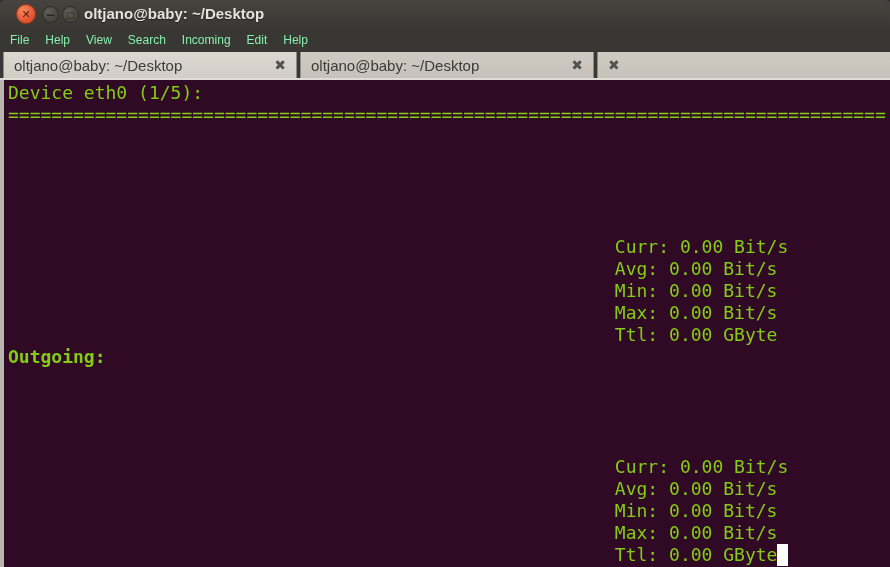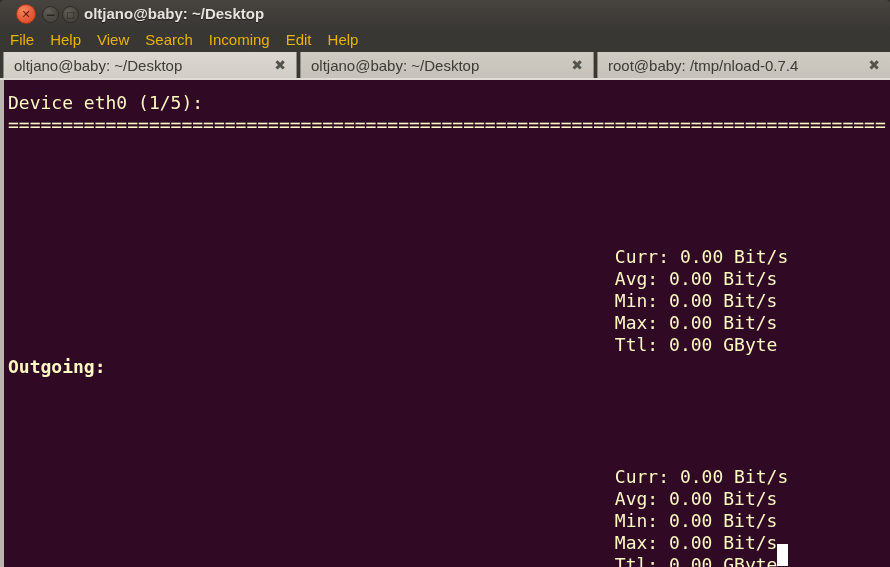--- a/index.html
+++ b/index.html
@@ -35,21 +35,21 @@
     position:absolute;left:84px;top:0;height:28px;line-height:28px;
     color:#e6e3dd;font-size:15px;font-weight:bold;
     text-shadow:0 1px 1px rgba(0,0,0,.5);
   }
   
   .menubar{
     position:absolute;left:0;top:28px;width:890px;height:24px;
     background:#393733;display:flex;align-items:center;padding-left:2px;box-sizing:border-box;
   }
   .menu-item{
-    color:#eab308;font-size:15px;padding:0 8px;height:24px;line-height:24px;cursor:default;
+    color:#86efac;font-size:12px;padding:0 8px;height:24px;line-height:24px;cursor:default;
   }
   
   .tabbar{
     position:absolute;left:0;top:52px;width:890px;height:28px;
     background:#3a3834;display:flex;
     border-bottom:2px solid #e0ddd6;box-sizing:border-box;
     padding-left:3px;
   }
   .tab{
     flex:1 1 0;display:flex;align-items:center;justify-content:space-between;
@@ -69,22 +69,22 @@
   }
   
   .terminal{
     position:absolute;left:0;top:80px;width:890px;height:487px;
     background:#300a24;
     border-left:4px solid #b9b6af;box-sizing:border-box;
     font-family:"DejaVu Sans Mono",monospace;font-size:18px;
     overflow:hidden;
   }
   .tline{
-    position:absolute;white-space:pre;color:#fef9c3;
-    height:22px;line-height:22px;margin-left:-4px;margin-top:10px; 
+    position:absolute;white-space:pre;color:#84cc16;
+    height:22px;line-height:22px;margin-left:-4px; 
   }
   .cursor{
     position:absolute;width:11px;height:22px;background:#ffffff;margin-left:-4px;
   }
 </style>
 </head>
 <body>
 
 <div class="window">
 
@@ -114,21 +114,20 @@
   <div class="tabbar">
     <div class="tab active">
       <span class="tab-label">oltjano@baby: ~/Desktop</span>
       <span class="tab-close">✖</span>
     </div>
     <div class="tab">
       <span class="tab-label">oltjano@baby: ~/Desktop</span>
       <span class="tab-close">✖</span>
     </div>
     <div class="tab">
-      <span class="tab-label">root@baby: /tmp/nload-0.7.4</span>
       <span class="tab-close">✖</span>
     </div>
   </div>
 
   <div class="terminal">
       <div class="tline" style="left: 8px; top: 2px;">Device eth0 (1/5):</div>
       <div class="tline" style="left: 8px; top: 24px;">=================================================================================</div>
       <div class="tline" style="left: 614.872px; top: 156px;">Curr: 0.00 Bit/s</div>
       <div class="tline" style="left: 614.872px; top: 178px;">Avg: 0.00 Bit/s</div>
       <div class="tline" style="left: 614.872px; top: 200px;">Min: 0.00 Bit/s</div>

